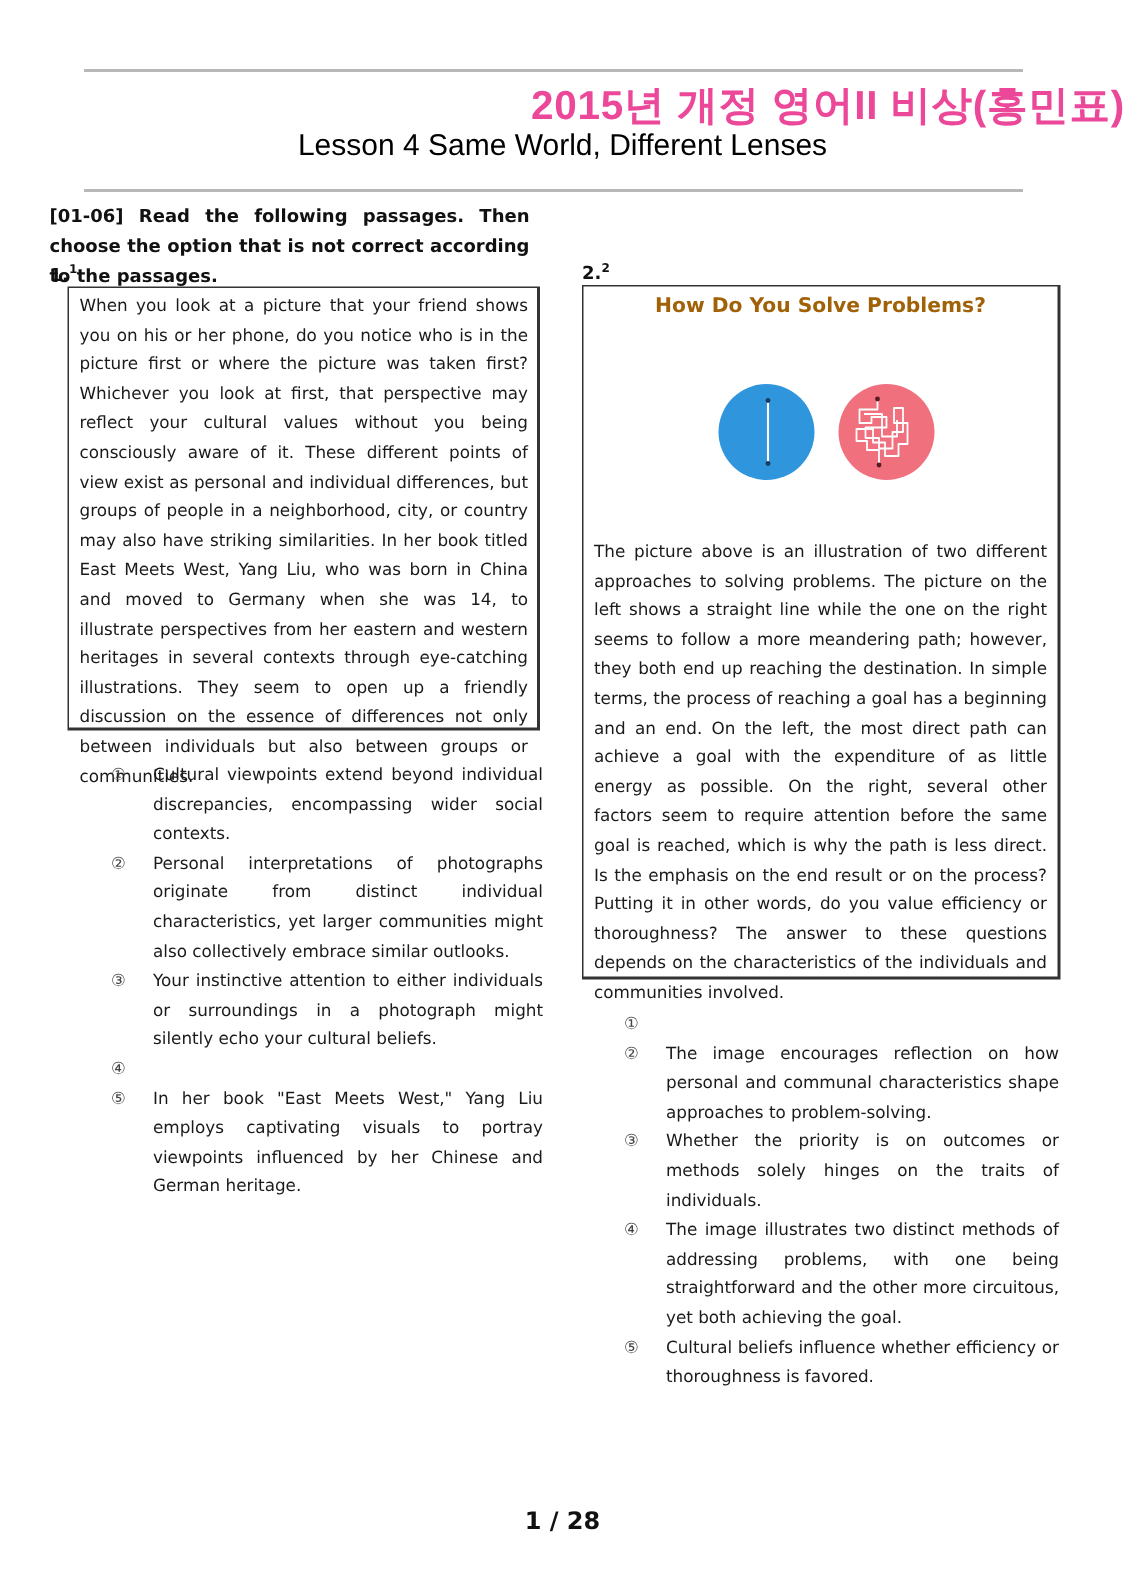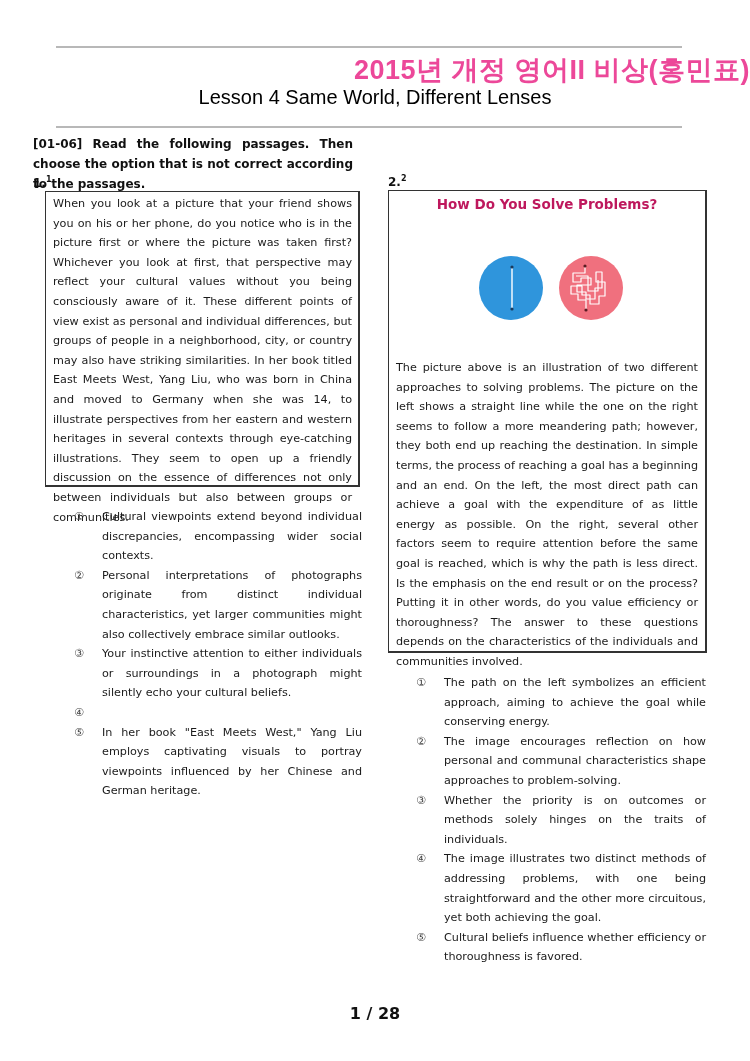--- a/index.html
+++ b/index.html
@@ -14,21 +14,21 @@
               color: #000; }
   .instr { position: absolute; left: 33px; top: 134px; width: 320px; font-size: 12px;
            font-weight: bold; line-height: 20px; text-align: justify; }
   .qnum { position: absolute; font-size: 12px; font-weight: bold; }
   .qnum sup { font-size: 8px; }
   .box { position: absolute; border: 1px solid #333; border-right-width: 2px; border-bottom-width: 2px;
          box-sizing: border-box; background: #fff; }
   .passage { font-size: 11.2px; line-height: 19.6px; text-align: justify; color: #1a1a1a; }
   .box1 { left: 45px; top: 191px; width: 315px; height: 296px; padding: 2px 6px 0 7px; }
   .box2 { left: 388px; top: 190px; width: 319px; height: 463px; }
-  .box2 .ptitle { text-align: center; font-size: 13.5px; font-weight: bold; margin-top: 5px; color: #be185d; }
+  .box2 .ptitle { text-align: center; font-size: 13.5px; font-weight: bold; margin-top: 5px; color: #a16207; }
   .box2 .illus { position: absolute; left: 89px; top: 63px; width: 146px; height: 68px; }
   .box2 .passage { position: absolute; left: 7px; top: 167px; width: 302px; }
   .options { position: absolute; font-size: 11.2px; line-height: 19.6px; color: #1a1a1a; }
   .opt { display: flex; }
   .opt .mark { width: 28px; flex: 0 0 28px; padding-left: 10px; color: #444; font-size: 11px; }
   .opt .txt { flex: 1; text-align: justify; }
   .options1 { left: 64px; top: 507px; width: 298px; }
   .options2 { left: 406px; top: 673px; width: 300px; }
   .pager { position: absolute; top: 1004px; left: 0; width: 750px; text-align: center;
            font-size: 16px; font-weight: bold; }
@@ -91,21 +91,20 @@
       </g>
       <circle cx="107" cy="12" r="1.6" fill="#5a1a22"></circle>
       <circle cx="108" cy="56" r="1.6" fill="#5a1a22"></circle>
     </g>
   </svg>
   <div class="passage">The picture above is an illustration of two different approaches to solving problems. The picture on the left shows a straight line while the one on the right seems to follow a more meandering path; however, they both end up reaching the destination. In simple terms, the process of reaching a goal has a beginning and an end. On the left, the most direct path can achieve a goal with the expenditure of as little energy as possible. On the right, several other factors seem to require attention before the same goal is reached, which is why the path is less direct. Is the emphasis on the end result or on the process? Putting it in other words, do you value efficiency or thoroughness? The answer to these questions depends on the characteristics of the individuals and communities involved.</div>
 </div>
 <div class="options options2">
   <div class="opt">
       <span class="mark">①</span>
-      <span class="txt">The path on the left symbolizes an efficient approach, aiming to achieve the goal while conserving energy.</span>
     </div>
   <div class="opt">
       <span class="mark">②</span>
       <span class="txt">The image encourages reflection on how personal and communal characteristics shape approaches to problem-solving.</span>
     </div>
   <div class="opt">
       <span class="mark">③</span>
       <span class="txt">Whether the priority is on outcomes or methods solely hinges on the traits of individuals.</span>
     </div>
   <div class="opt">

